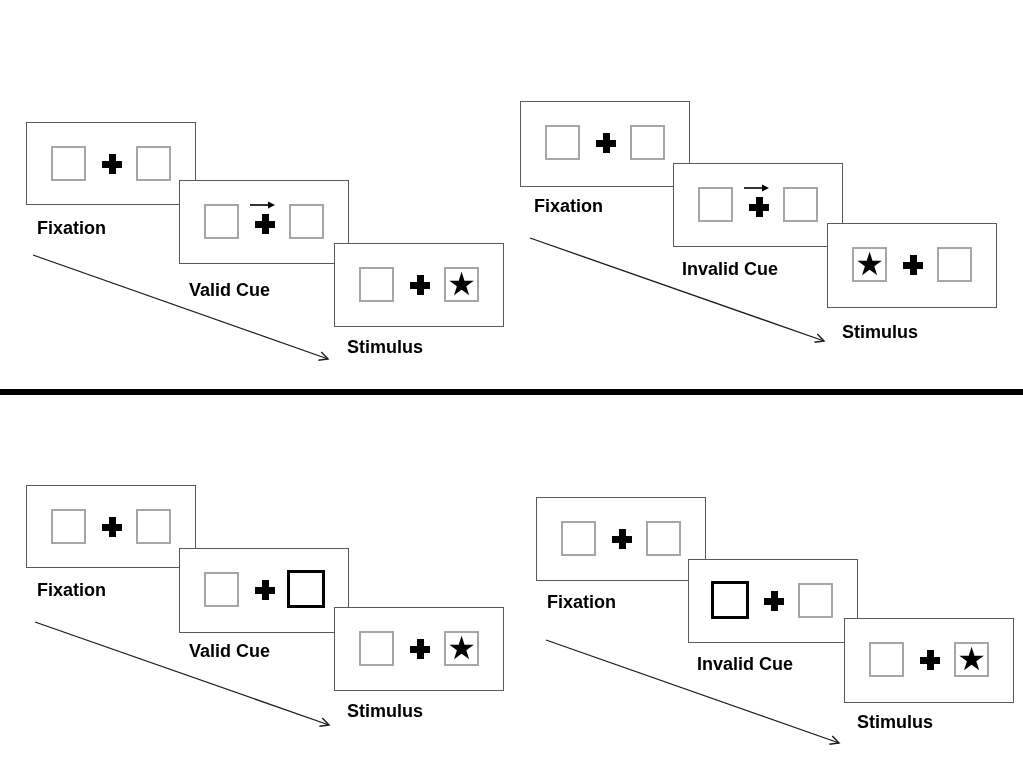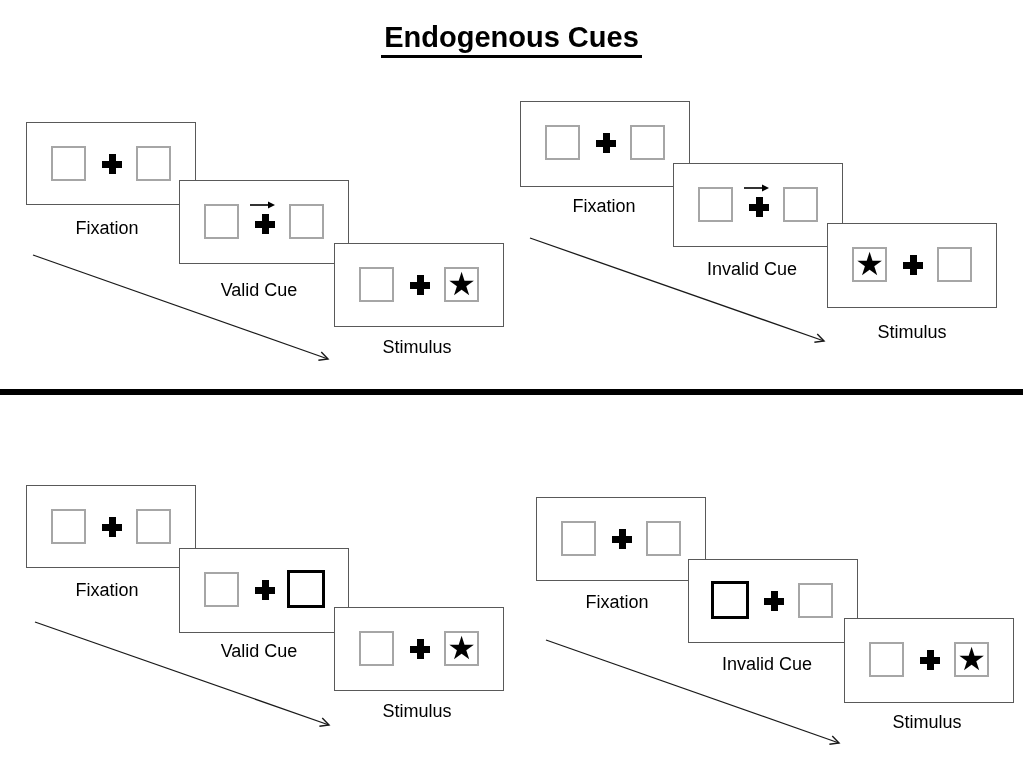--- a/index.html
+++ b/index.html
@@ -30,44 +30,41 @@
   .star{
     display:block;text-align:center;font-size:32px;line-height:31px;color:#000;
     font-family:"DejaVu Sans",sans-serif;
   }
   .plus{position:absolute;left:75px;top:31px;width:20px;height:20px;}
   .plus.low{top:33px;}
   .plus::before{content:"";position:absolute;left:0;top:6.5px;width:20px;height:7px;background:#000;}
   .plus::after{content:"";position:absolute;left:6.5px;top:0;width:7px;height:20px;background:#000;}
   .cue-arrow{position:absolute;left:69px;top:18px;}
   .card-label{
-    position:absolute;width:140px;text-align:center;
-    font-size:18px;font-weight:normal;line-height:20px;white-space:nowrap;
+    position:absolute;width:140px;
+    font-size:18px;font-weight:bold;line-height:20px;white-space:nowrap;
   }
 </style>
 </head>
 <body>
 
 <div id="stage">
 
   <svg class="arrows" width="1023" height="767">
     <defs>
       <marker id="ah" viewBox="0 0 12 12" refX="10" refY="6" markerWidth="10" markerHeight="10" orient="auto">
         <path d="M2 2 L10 6 L2 10" fill="none" stroke="#1a1a1a" stroke-width="1.3"></path>
       </marker>
     </defs>
     <line x1="33" y1="255" x2="328" y2="359" stroke="#1a1a1a" stroke-width="1.3" marker-end="url(#ah)"></line>
     <line x1="530" y1="238" x2="824" y2="341" stroke="#1a1a1a" stroke-width="1.3" marker-end="url(#ah)"></line>
     <line x1="35" y1="622" x2="329" y2="725" stroke="#1a1a1a" stroke-width="1.3" marker-end="url(#ah)"></line>
     <line x1="546" y1="640" x2="839" y2="743" stroke="#1a1a1a" stroke-width="1.3" marker-end="url(#ah)"></line>
   </svg>
 
-  <div class="title-row" style="top:22px">
-    <span class="title">Endogenous Cues</span>
-  </div>
 
   <div>
     <div class="card" style="left:26px;top:122px;height:83px">
       <div class="box left"></div>
       <div class="plus"></div>
       <div class="box right"></div>
     </div>
     <div class="card-label" style="left:37px;top:218px">Fixation</div>
 
     <div class="card" style="left:179px;top:180px">

